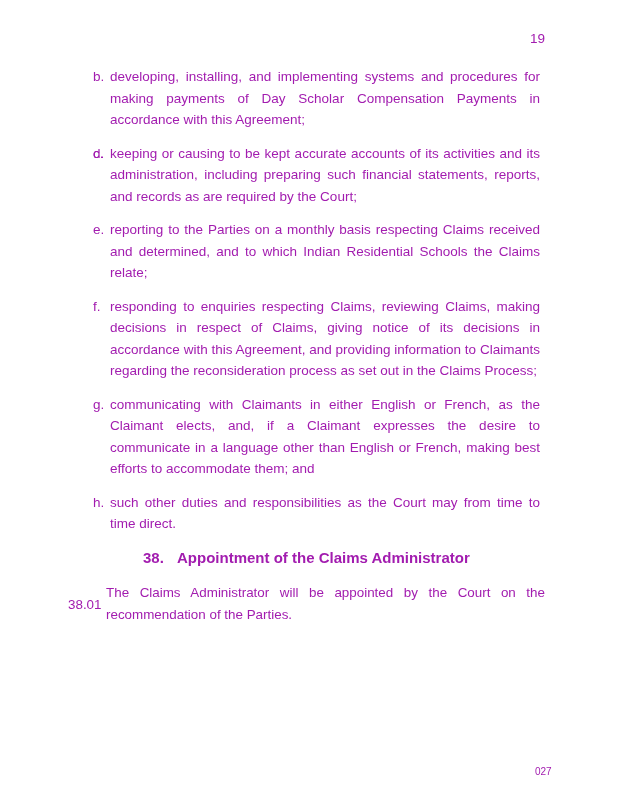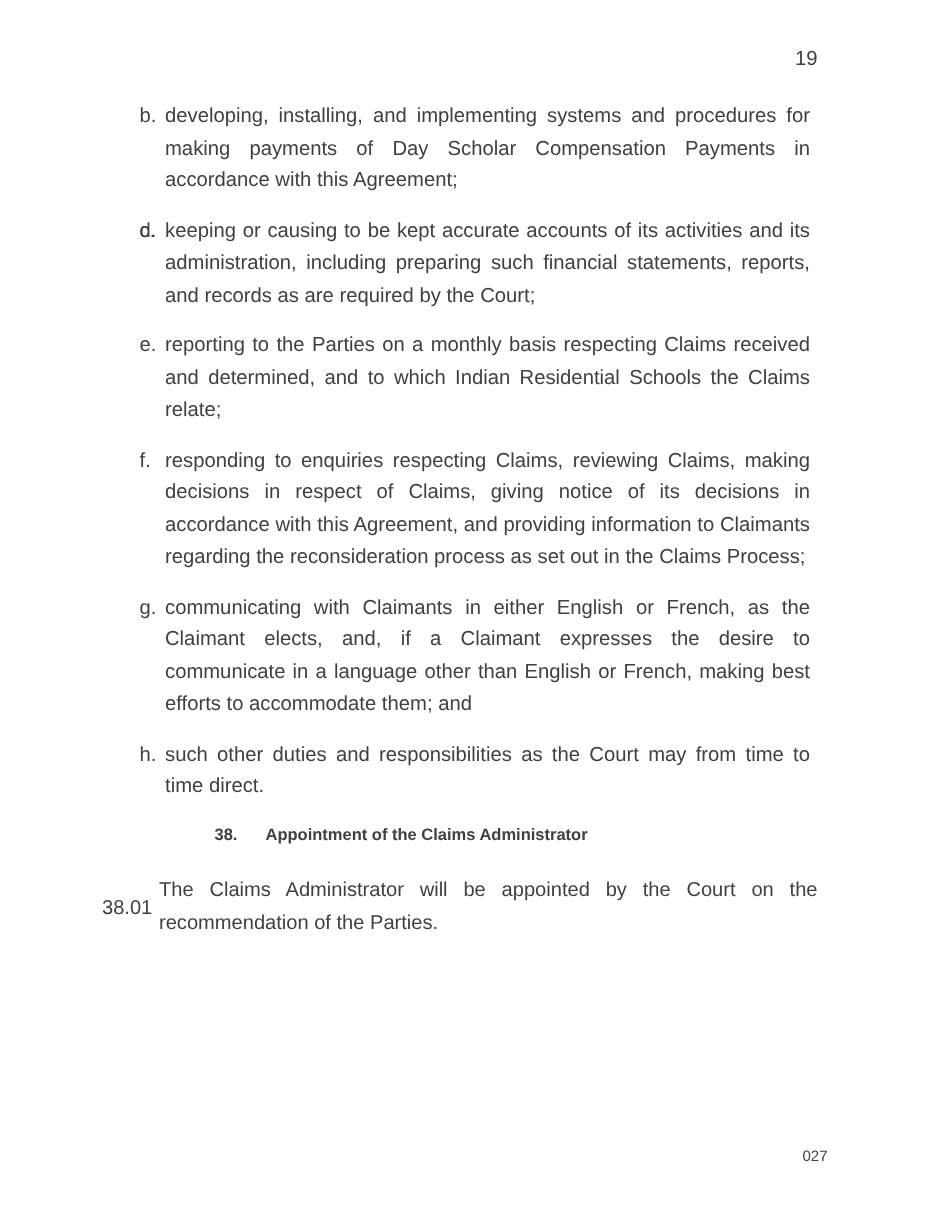--- a/index.html
+++ b/index.html
@@ -6,21 +6,21 @@
     margin: 0;
     padding: 0;
     background: #ffffff;
   }
   .page {
     position: relative;
     width: 624px;
     height: 806px;
     background: #ffffff;
     font-family: "Liberation Sans", sans-serif;
-    color: #404040;
+    color: #a21caf;
     overflow: hidden;
   }
   .page-number {
     position: absolute;
     top: 31px;
     right: 79px;
     font-size: 13.5px;
     line-height: 15px;
   }
   .content {
@@ -45,21 +45,21 @@
     position: absolute;
     left: -17px;
     top: 0;
     text-align: left;
   }
   .section-heading {
     display: flex;
     padding-left: 33px;
     margin-top: 12px;
     margin-bottom: 14px;
-    font-size: 11px;
+    font-size: 15px;
     line-height: 21.5px;
     font-weight: bold;
   }
   .section-heading .section-number {
     flex: 0 0 34px;
   }
   .clause {
     position: relative;
     margin-left: -4px;
     width: 439px;

